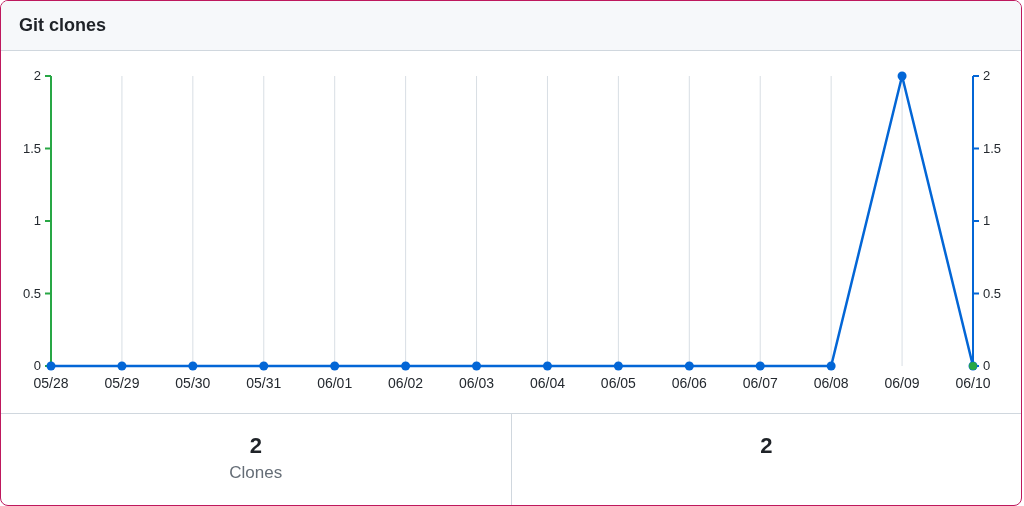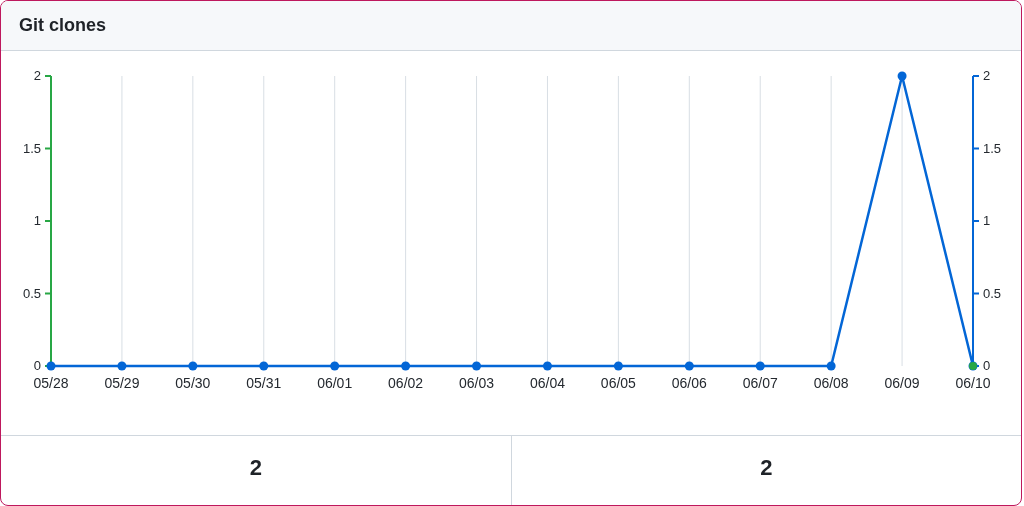--- a/index.html
+++ b/index.html
@@ -141,18 +141,19 @@
         <circle cx="830.1538461538462" cy="315" r="4.5" class="dot-clones"></circle>
         <circle cx="901.0769230769231" cy="25" r="4.5" class="dot-clones"></circle>
         <circle cx="972" cy="315" r="4.5" class="dot-clones"></circle>
         <circle cx="972" cy="315" r="4" class="dot-uniques"></circle>
       </svg>
   </div>
 
   <div class="summary-row">
     <div class="summary-cell">
       <div class="summary-value">2</div>
+      <div class="summary-label">Clones</div>
     </div>
     <div class="summary-cell">
       <div class="summary-value">2</div>
     </div>
   </div>
 </div>
 
 </body></html>

